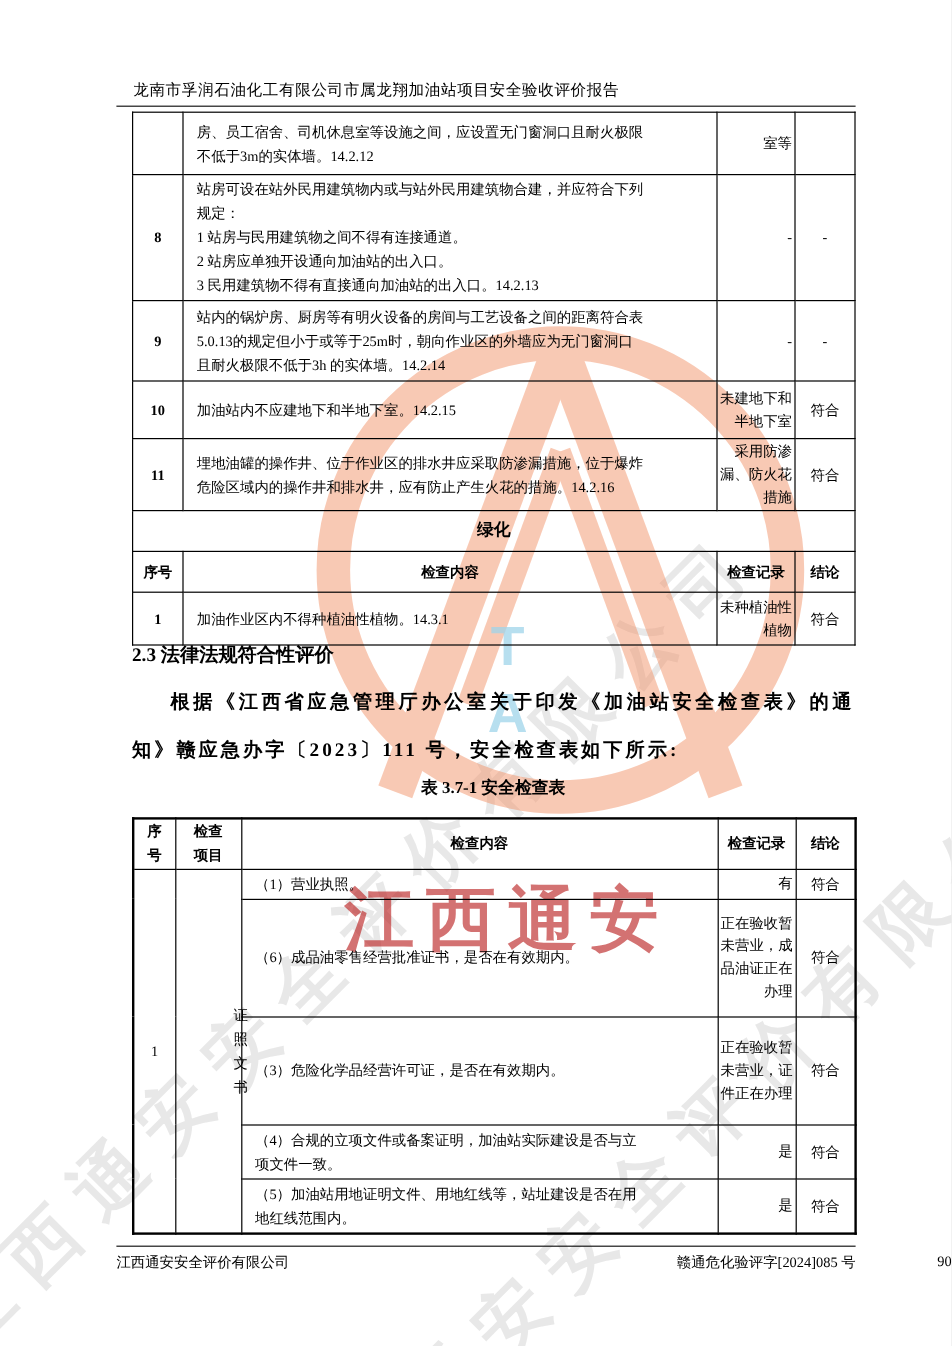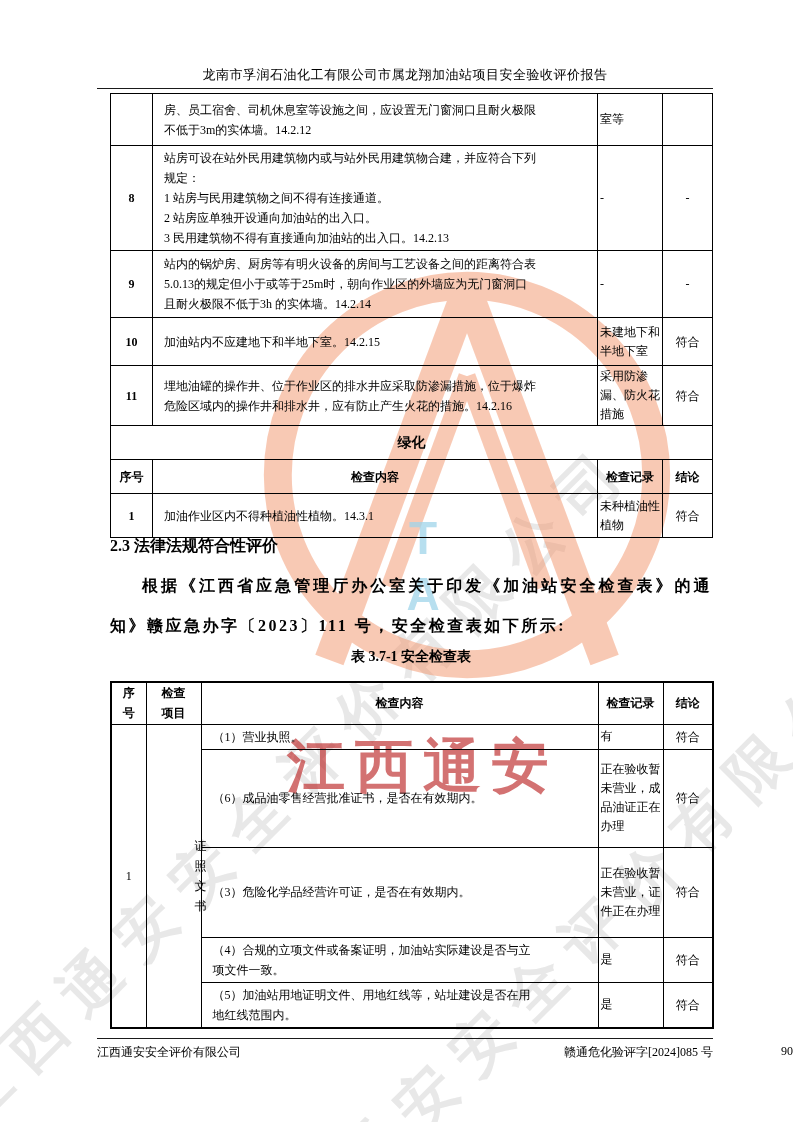--- a/index.html
+++ b/index.html
@@ -4,39 +4,39 @@
 <style>
   * { margin:0; padding:0; box-sizing:border-box; }
   html,body { background:#e8e8e8; }
   .page {
     position:relative; width:793px; height:1122px; margin:0 auto;
     background:#ffffff; overflow:hidden;
     font-family:"Liberation Serif","DejaVu Serif",serif; color:#000;
   }
   
   .page-header {
-    position:absolute; top:66px; left:97px; width:616px;
-    text-align:center; font-size:13px; letter-spacing:.5px;
+    position:absolute; top:66px; left:111px; width:616px;
+    font-size:13px; letter-spacing:.5px;
   }
   .header-rule { position:absolute; top:88px; left:97px; width:616px; height:1px; background:#1a1a1a; }
   .footer-rule { position:absolute; top:1038px; left:97px; width:616px; height:1px; background:#1a1a1a; }
   .footer-left  { position:absolute; top:1044px; left:97px;  font-size:12px; }
   .footer-page  { position:absolute; top:1044px; left:0; width:100%; text-align:right; font-size:12px; }
   .footer-right { position:absolute; top:1044px; right:80px; font-size:12px; }
 
   
   table { border-collapse:collapse; table-layout:fixed; background:transparent; }
   td { border:1px solid #000; font-size:12px; line-height:20px; vertical-align:middle; }
   .tbl1 { position:absolute; top:93px;  left:110px; width:602px; }
   .tbl2 { position:absolute; top:681px; left:110px; width:602px; border:2px solid #000; }
   .cell-no     { text-align:center; font-weight:bold; }
   .cell-no2    { text-align:center; }
   .cell-item   { text-align:center; white-space:pre-line;padding-left:48px; }
   .cell-content{ text-align:left; padding:2px 11px; white-space:pre-line; }
-  .cell-record { text-align:left; padding:1px 2px; line-height:19px;margin-left:30px; }
+  .cell-record { text-align:right; padding:1px 2px; line-height:19px;margin-left:30px; }
   .cell-concl  { text-align:center; padding:1px 2px; }
   .cell-head   { text-align:center; font-weight:bold; white-space:pre-line; }
   .cell-section{ text-align:center; font-weight:bold; font-size:14px; }
 
   
   .sec-heading { position:absolute; top:536px; left:110px; font-size:16px; font-weight:bold; }
   .body-para {
     position:absolute; top:566px; left:110px; width:602px;
     font-size:16px; line-height:40px; letter-spacing:2.5px;
     text-indent:2em; text-align:justify;font-weight:bold;

